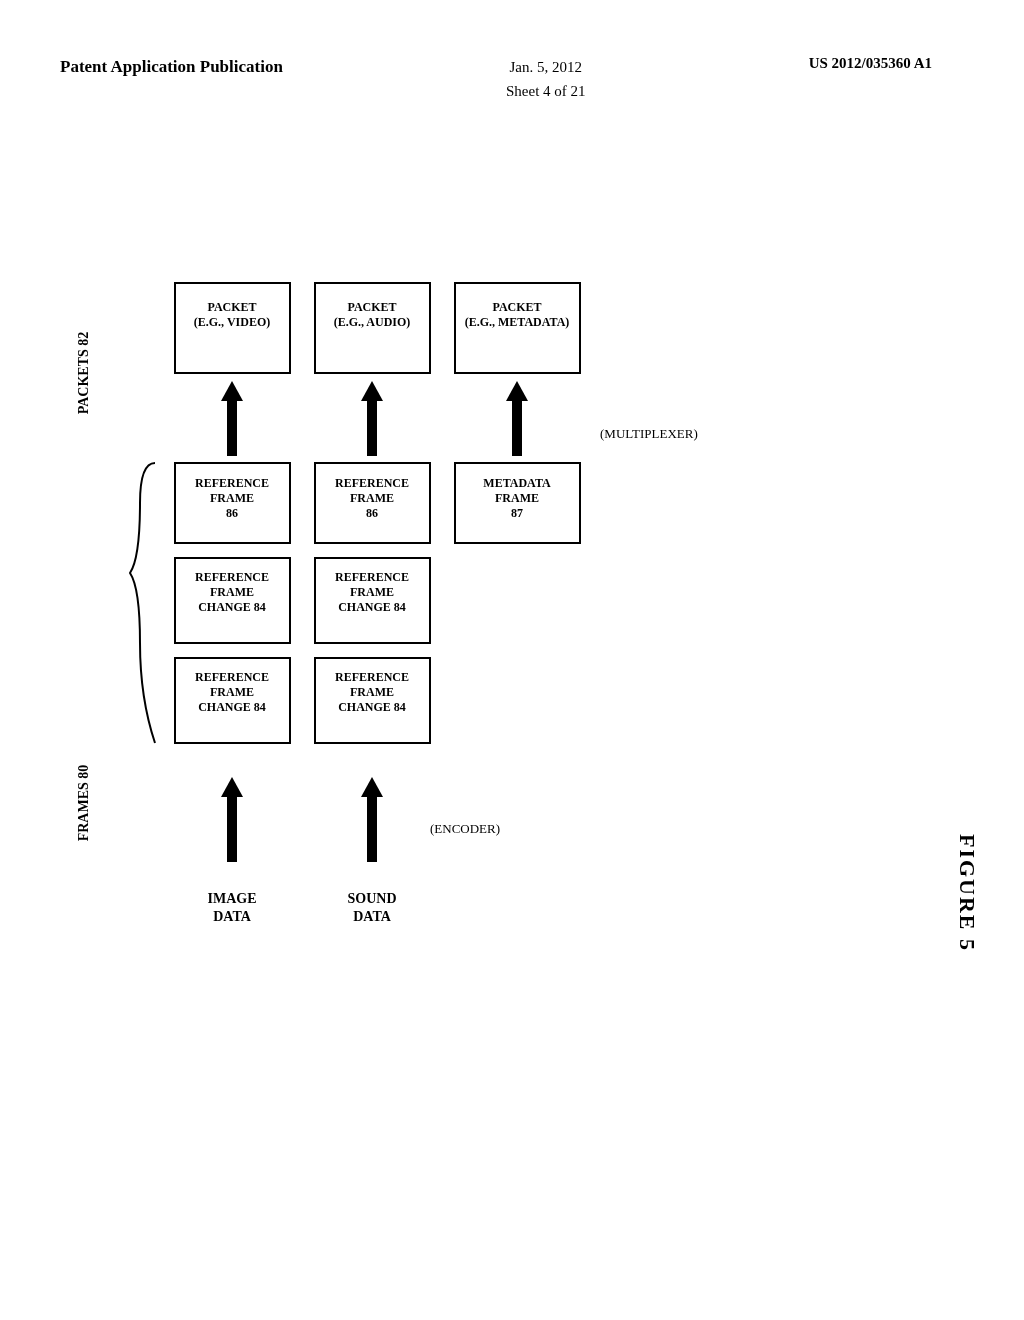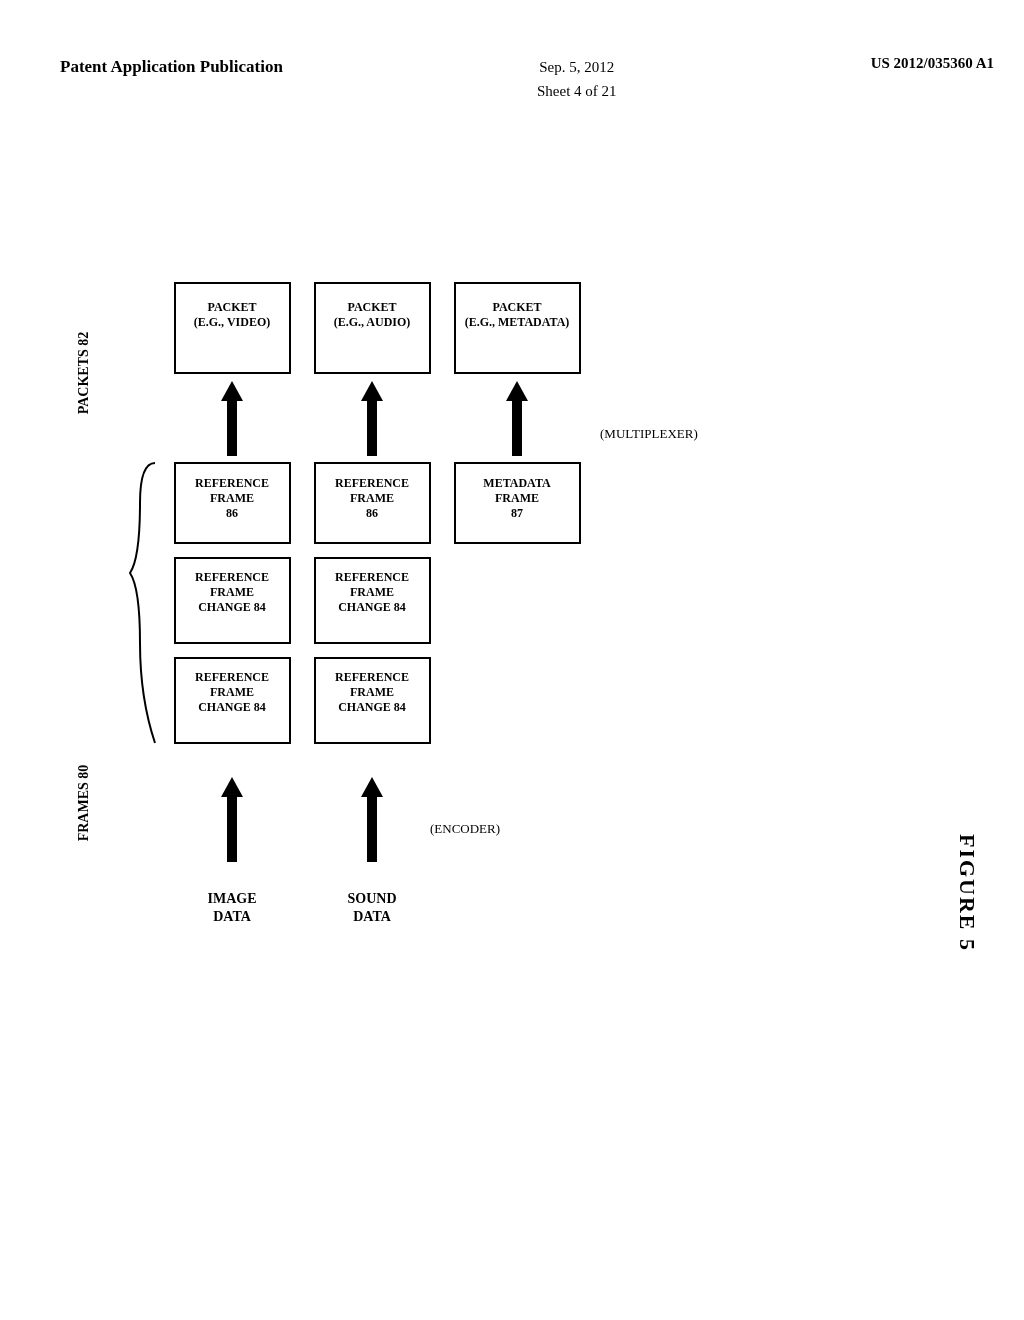--- a/index.html
+++ b/index.html
@@ -9,21 +9,21 @@
       background: #fff;
       font-family: 'Times New Roman', Times, serif;
       position: relative;
       overflow: hidden;
     }
 
     .header {
       display: flex;
       justify-content: space-between;
       align-items: flex-start;
-      padding: 55px 30px 20px 60px;
+      padding: 55px 92px 20px 60px;
       border-bottom: none;
     }
 
     .header-left {
       font-size: 17px;
       font-weight: bold;
       line-height: 1.4;
     }
 
     .header-center {
@@ -51,21 +51,21 @@
       width: 100%;
       height: 100%;
     }
   </style>
 </head>
 <body>
 
 <div class="header">
   <div class="header-left">Patent Application Publication</div>
   <div class="header-center">
-    <span>Sep. 5, 2012</span><br>
+    <span>Jan. 5, 2012</span><br>
     <span>Sheet 4 of 21</span>
   </div>
   <div class="header-right">US 2012/035360 A1</div>
 </div>
 
 <div class="diagram-area">
   <svg class="diagram-svg" viewBox="0 0 1024 1160" xmlns="http://www.w3.org/2000/svg">
 
     <text x="88" y="230" font-family="Times New Roman, serif" font-size="14" font-weight="bold" transform="rotate(-90, 88, 230)" text-anchor="middle">PACKETS 82</text>
 

